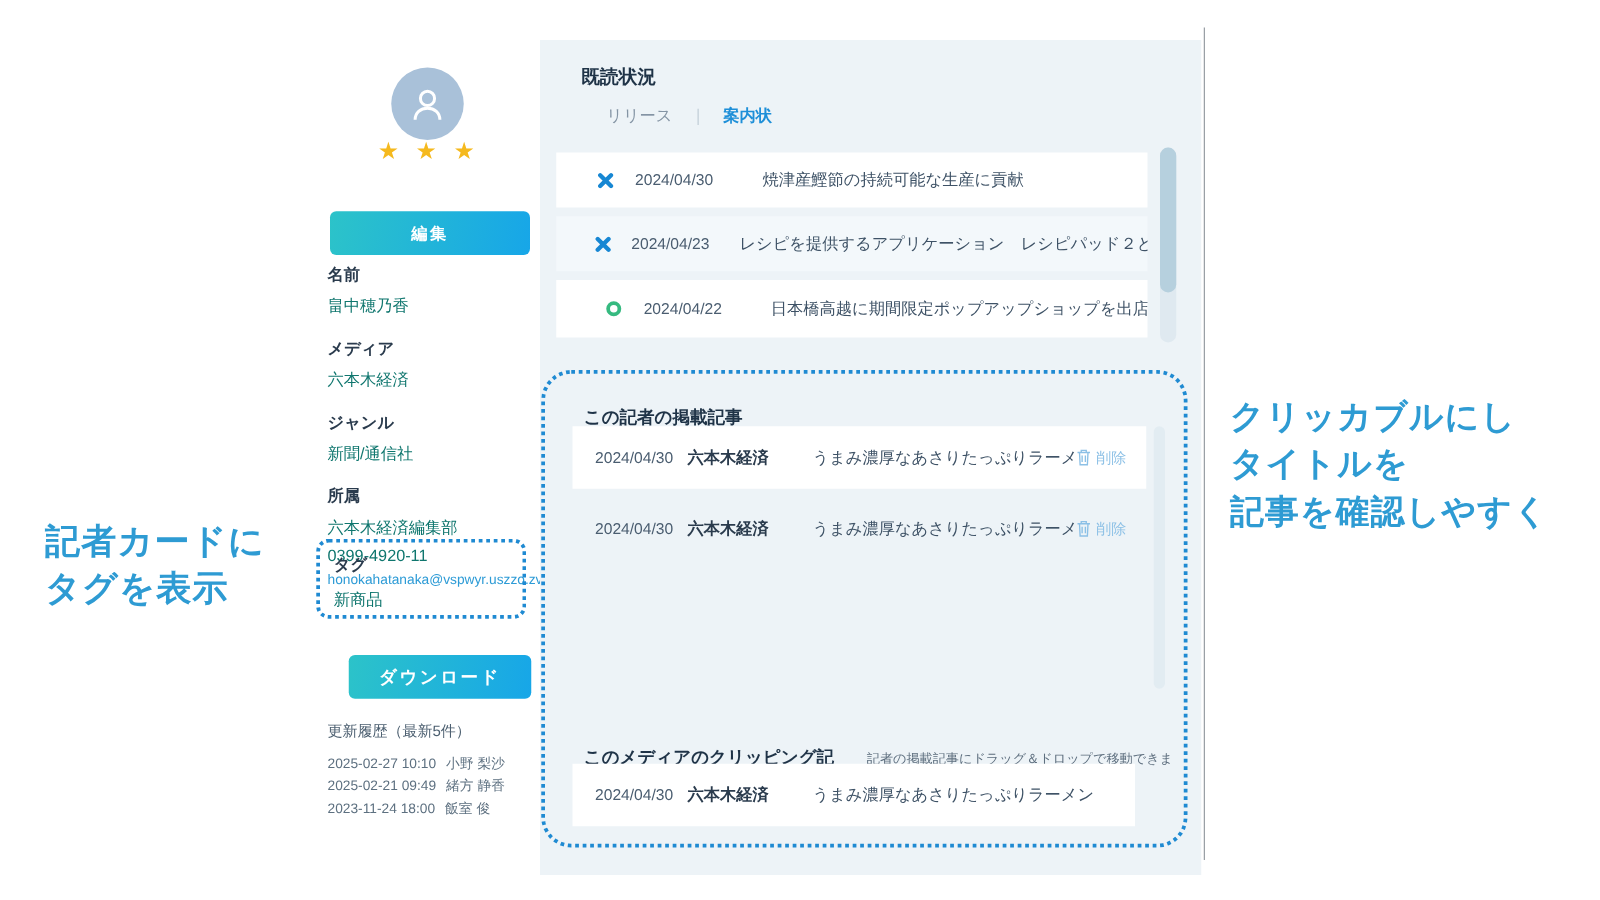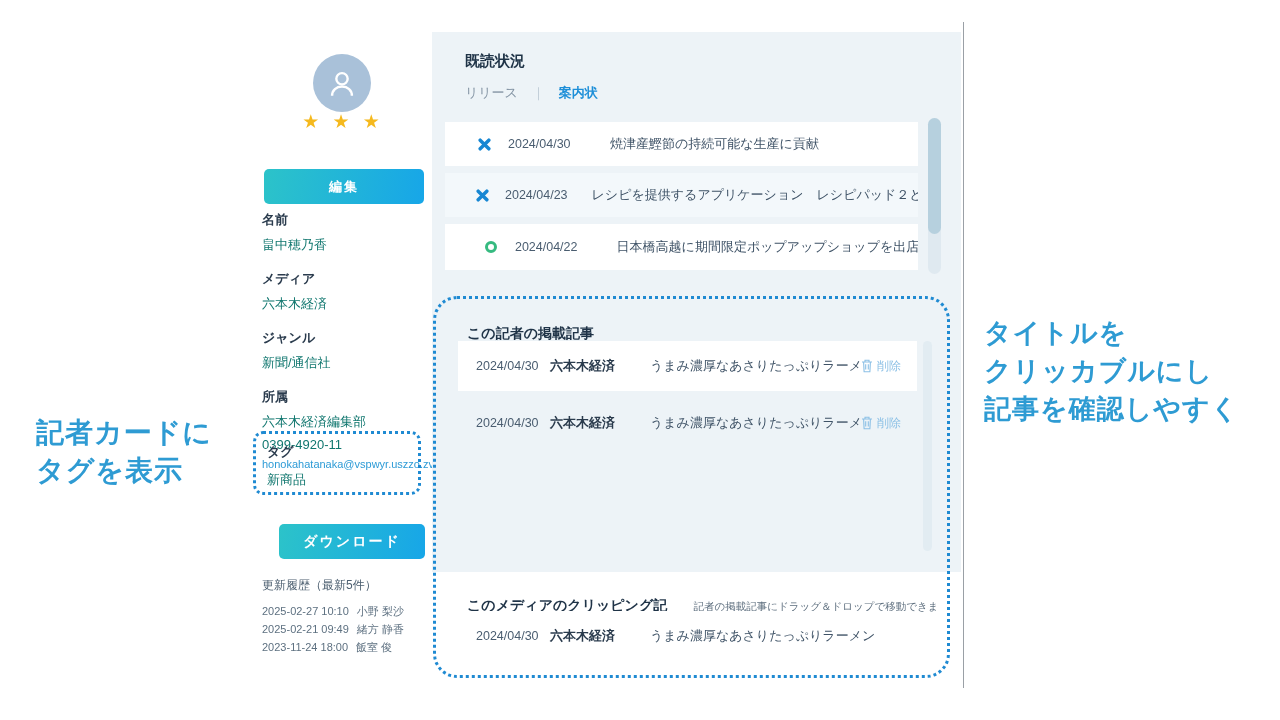--- a/index.html
+++ b/index.html
@@ -32,24 +32,24 @@
   #tag-box { left:253px; top:431px; width:168px; height:64px;
     border:3px dotted #1f8ad2; border-radius:10px; padding:9px 0 0 11px; }
   #tag-box .f-label { margin-bottom:10px; }
 
   #history { left:262px; top:577px; width:190px; }
   #history-title { font-size:12px; color:#4c5f70; margin-bottom:8px; }
   .h-entry { font-size:11px; color:#5d7080; line-height:18px; }
   .h-entry .h-name { margin-left:8px; }
 
   
-  #main-panel { left:432px; top:32px; width:529px; height:540px; background:#edf3f7; }
+  #main-panel { left:432px; top:32px; width:529px; height:668px; background:#edf3f7; }
   #panel-title { left:33px; top:20px; font-size:15px; font-weight:bold; color:#1f3347; }
   #tabs { left:33px; top:52px; font-size:13px; display:flex; gap:14px; align-items:center; }
-  .tab-inactive { color:#8494a4; cursor:pointer; }
+  .tab-inactive { color:#8494a4; cursor:pointer;margin-left:20px; }
   .tab-sep { color:#b9c6d2; }
   .tab-active { color:#1e8fd8; font-weight:bold; cursor:pointer; }
 
   .rs-row { position:absolute; left:13px; width:473px; height:44px; background:#fff;
     display:flex; align-items:center; cursor:pointer; }
   #rs-row-0 { top:90px; }
   #rs-row-1 { top:141px; background:#f3f8fb; }
   #rs-row-2 { top:192px; height:46px;padding-left:7px; }
   .rs-icon { width:16px; margin-left:31px; display:flex; align-items:center; justify-content:center; }
   .ring { width:12px; height:12px; border:3.5px solid #36ba80; border-radius:50%; background:#fff; }
@@ -85,22 +85,22 @@
 </style>
 </head>
 <body>
 
 <div class="annotation" style="left:36px; top:414px;">
   <div>記者カードに</div>
   <div>タグを表示</div>
 </div>
 
 <div class="annotation" style="left:984px; top:314px; font-size:27px;">
+  <div>クリッカブルにし</div>
   <div>タイトルを</div>
-  <div>クリッカブルにし</div>
   <div>記事を確認しやすく</div>
 </div>
 
 <div class="abs" id="avatar">
   <svg width="34" height="34" viewBox="0 0 24 24">
     <circle cx="12" cy="9" r="4" fill="none" stroke="#ffffff" stroke-width="1.7"></circle>
     <path d="M5 21c0-4 3-6.5 7-6.5s7 2.5 7 6.5" fill="none" stroke="#ffffff" stroke-width="1.7"></path>
   </svg>
 </div>
 <div class="abs" id="stars">★ ★ ★</div>

